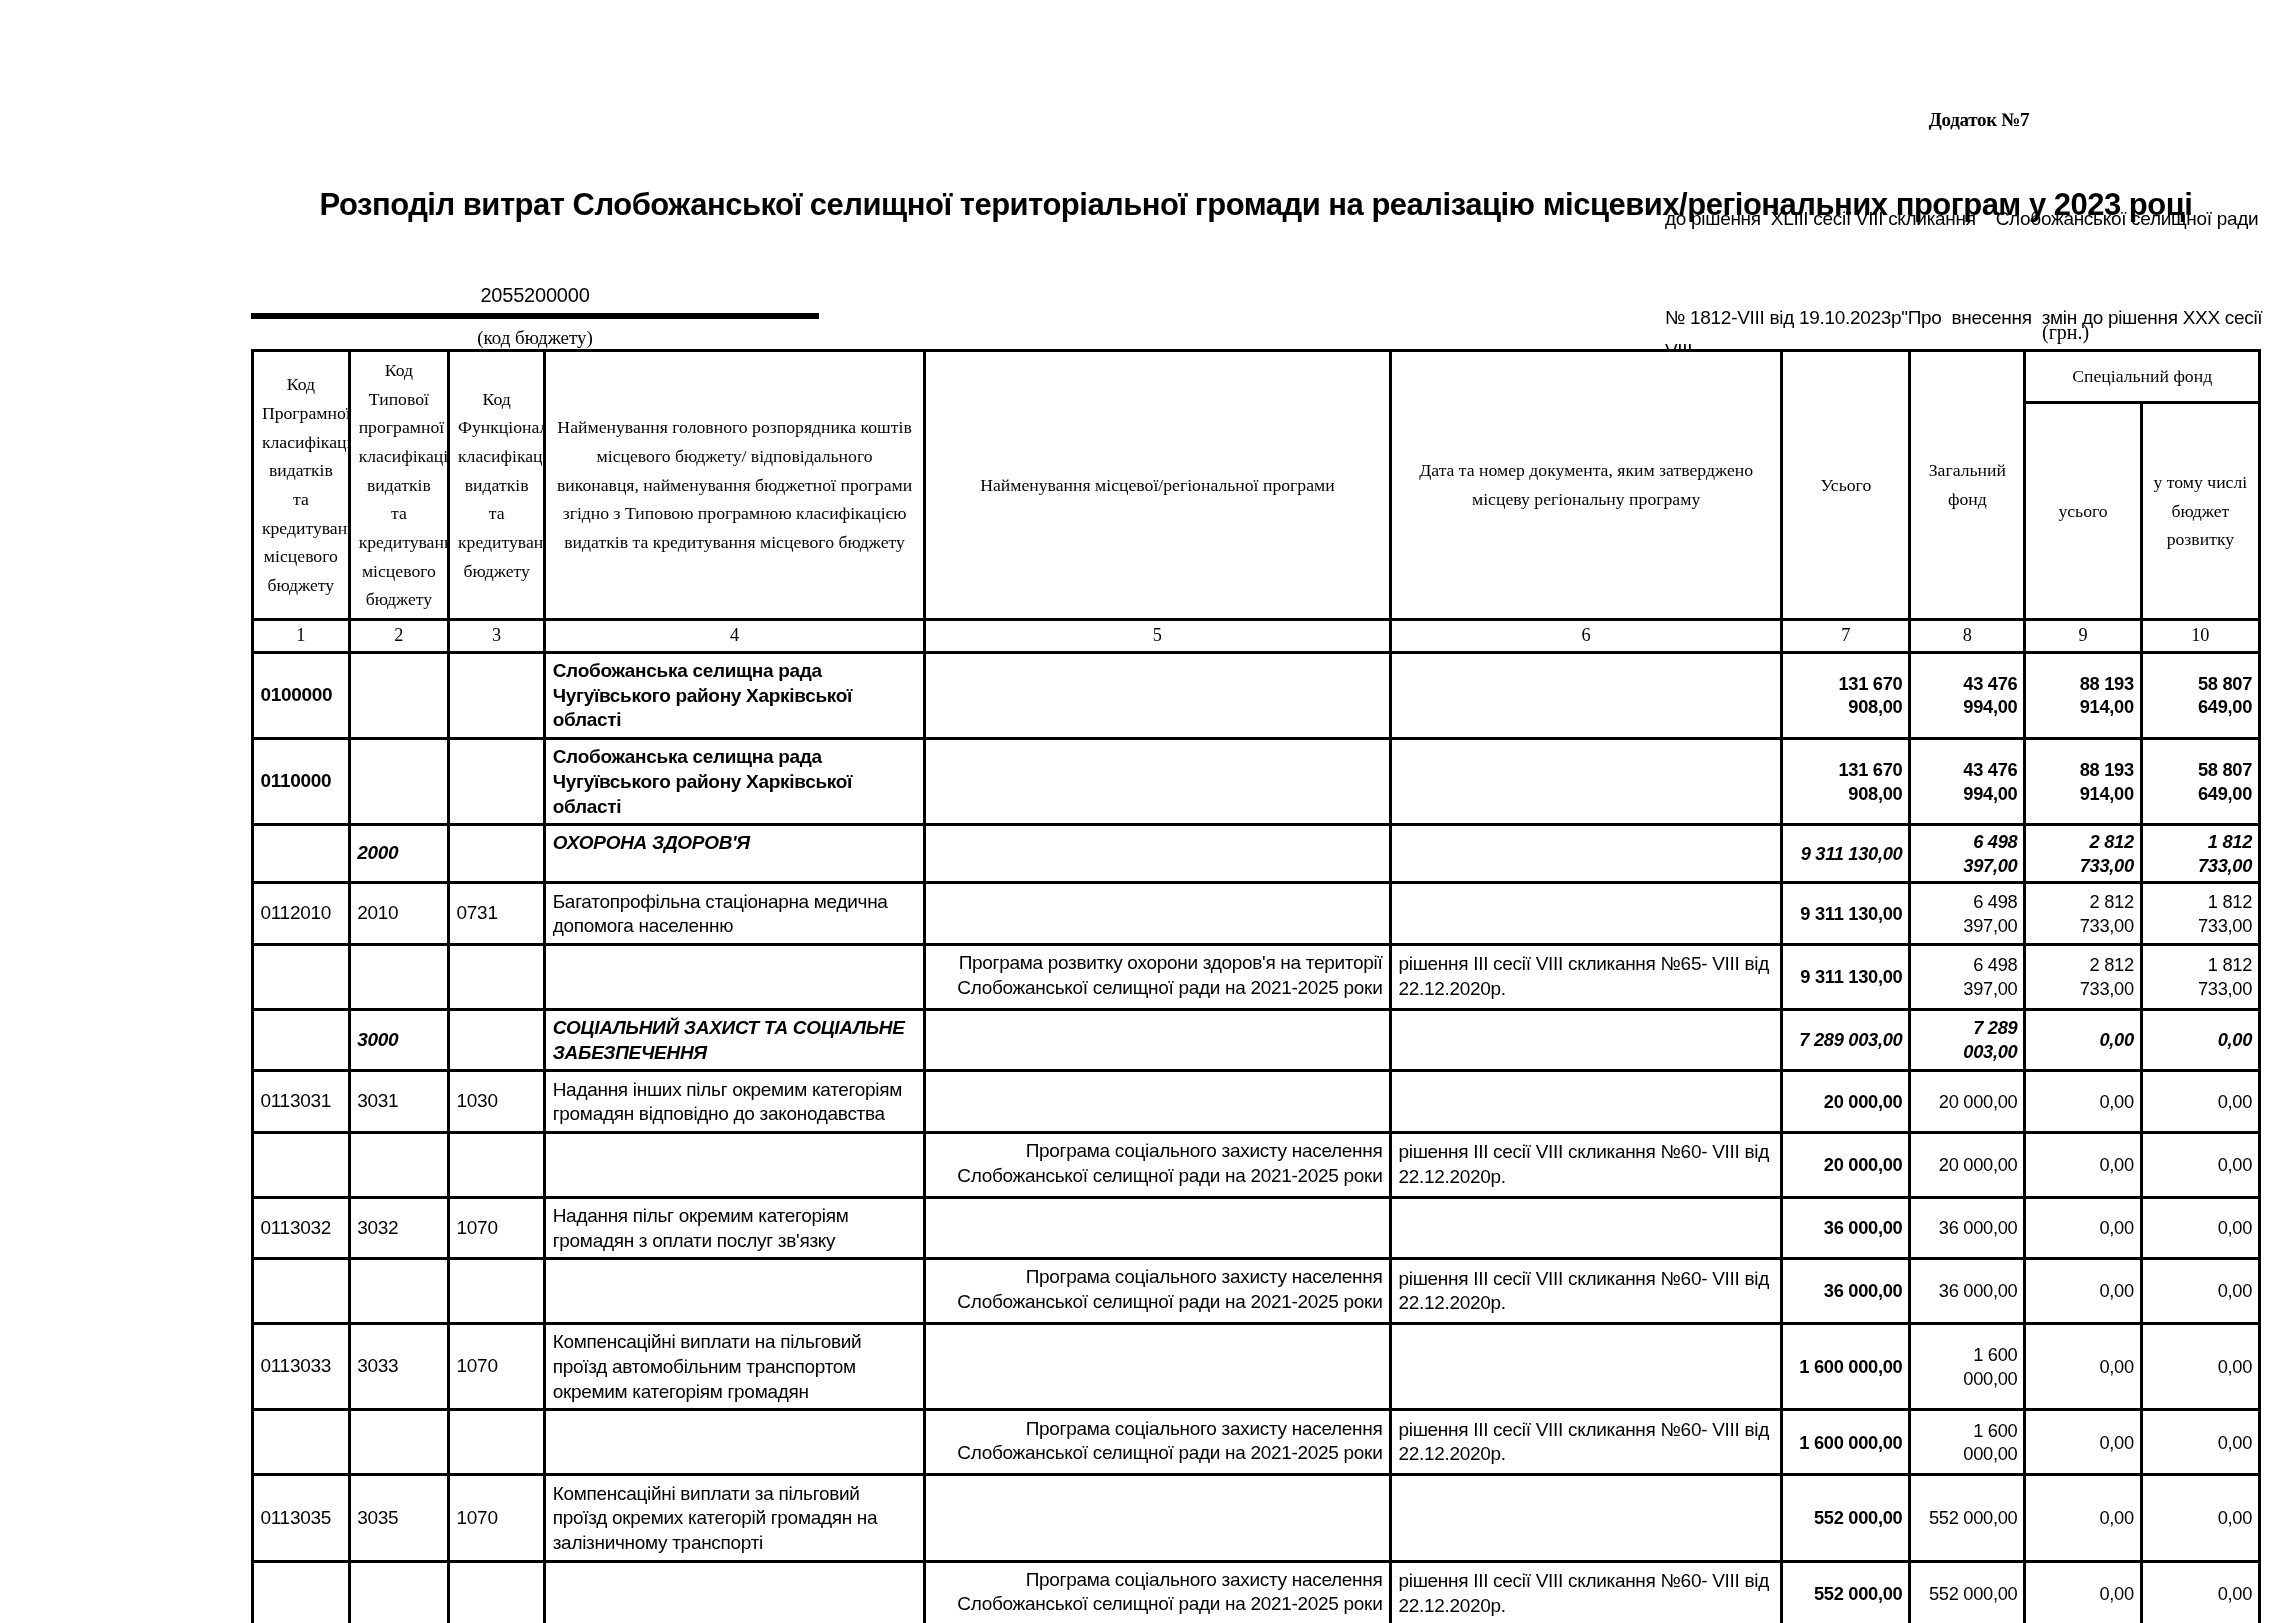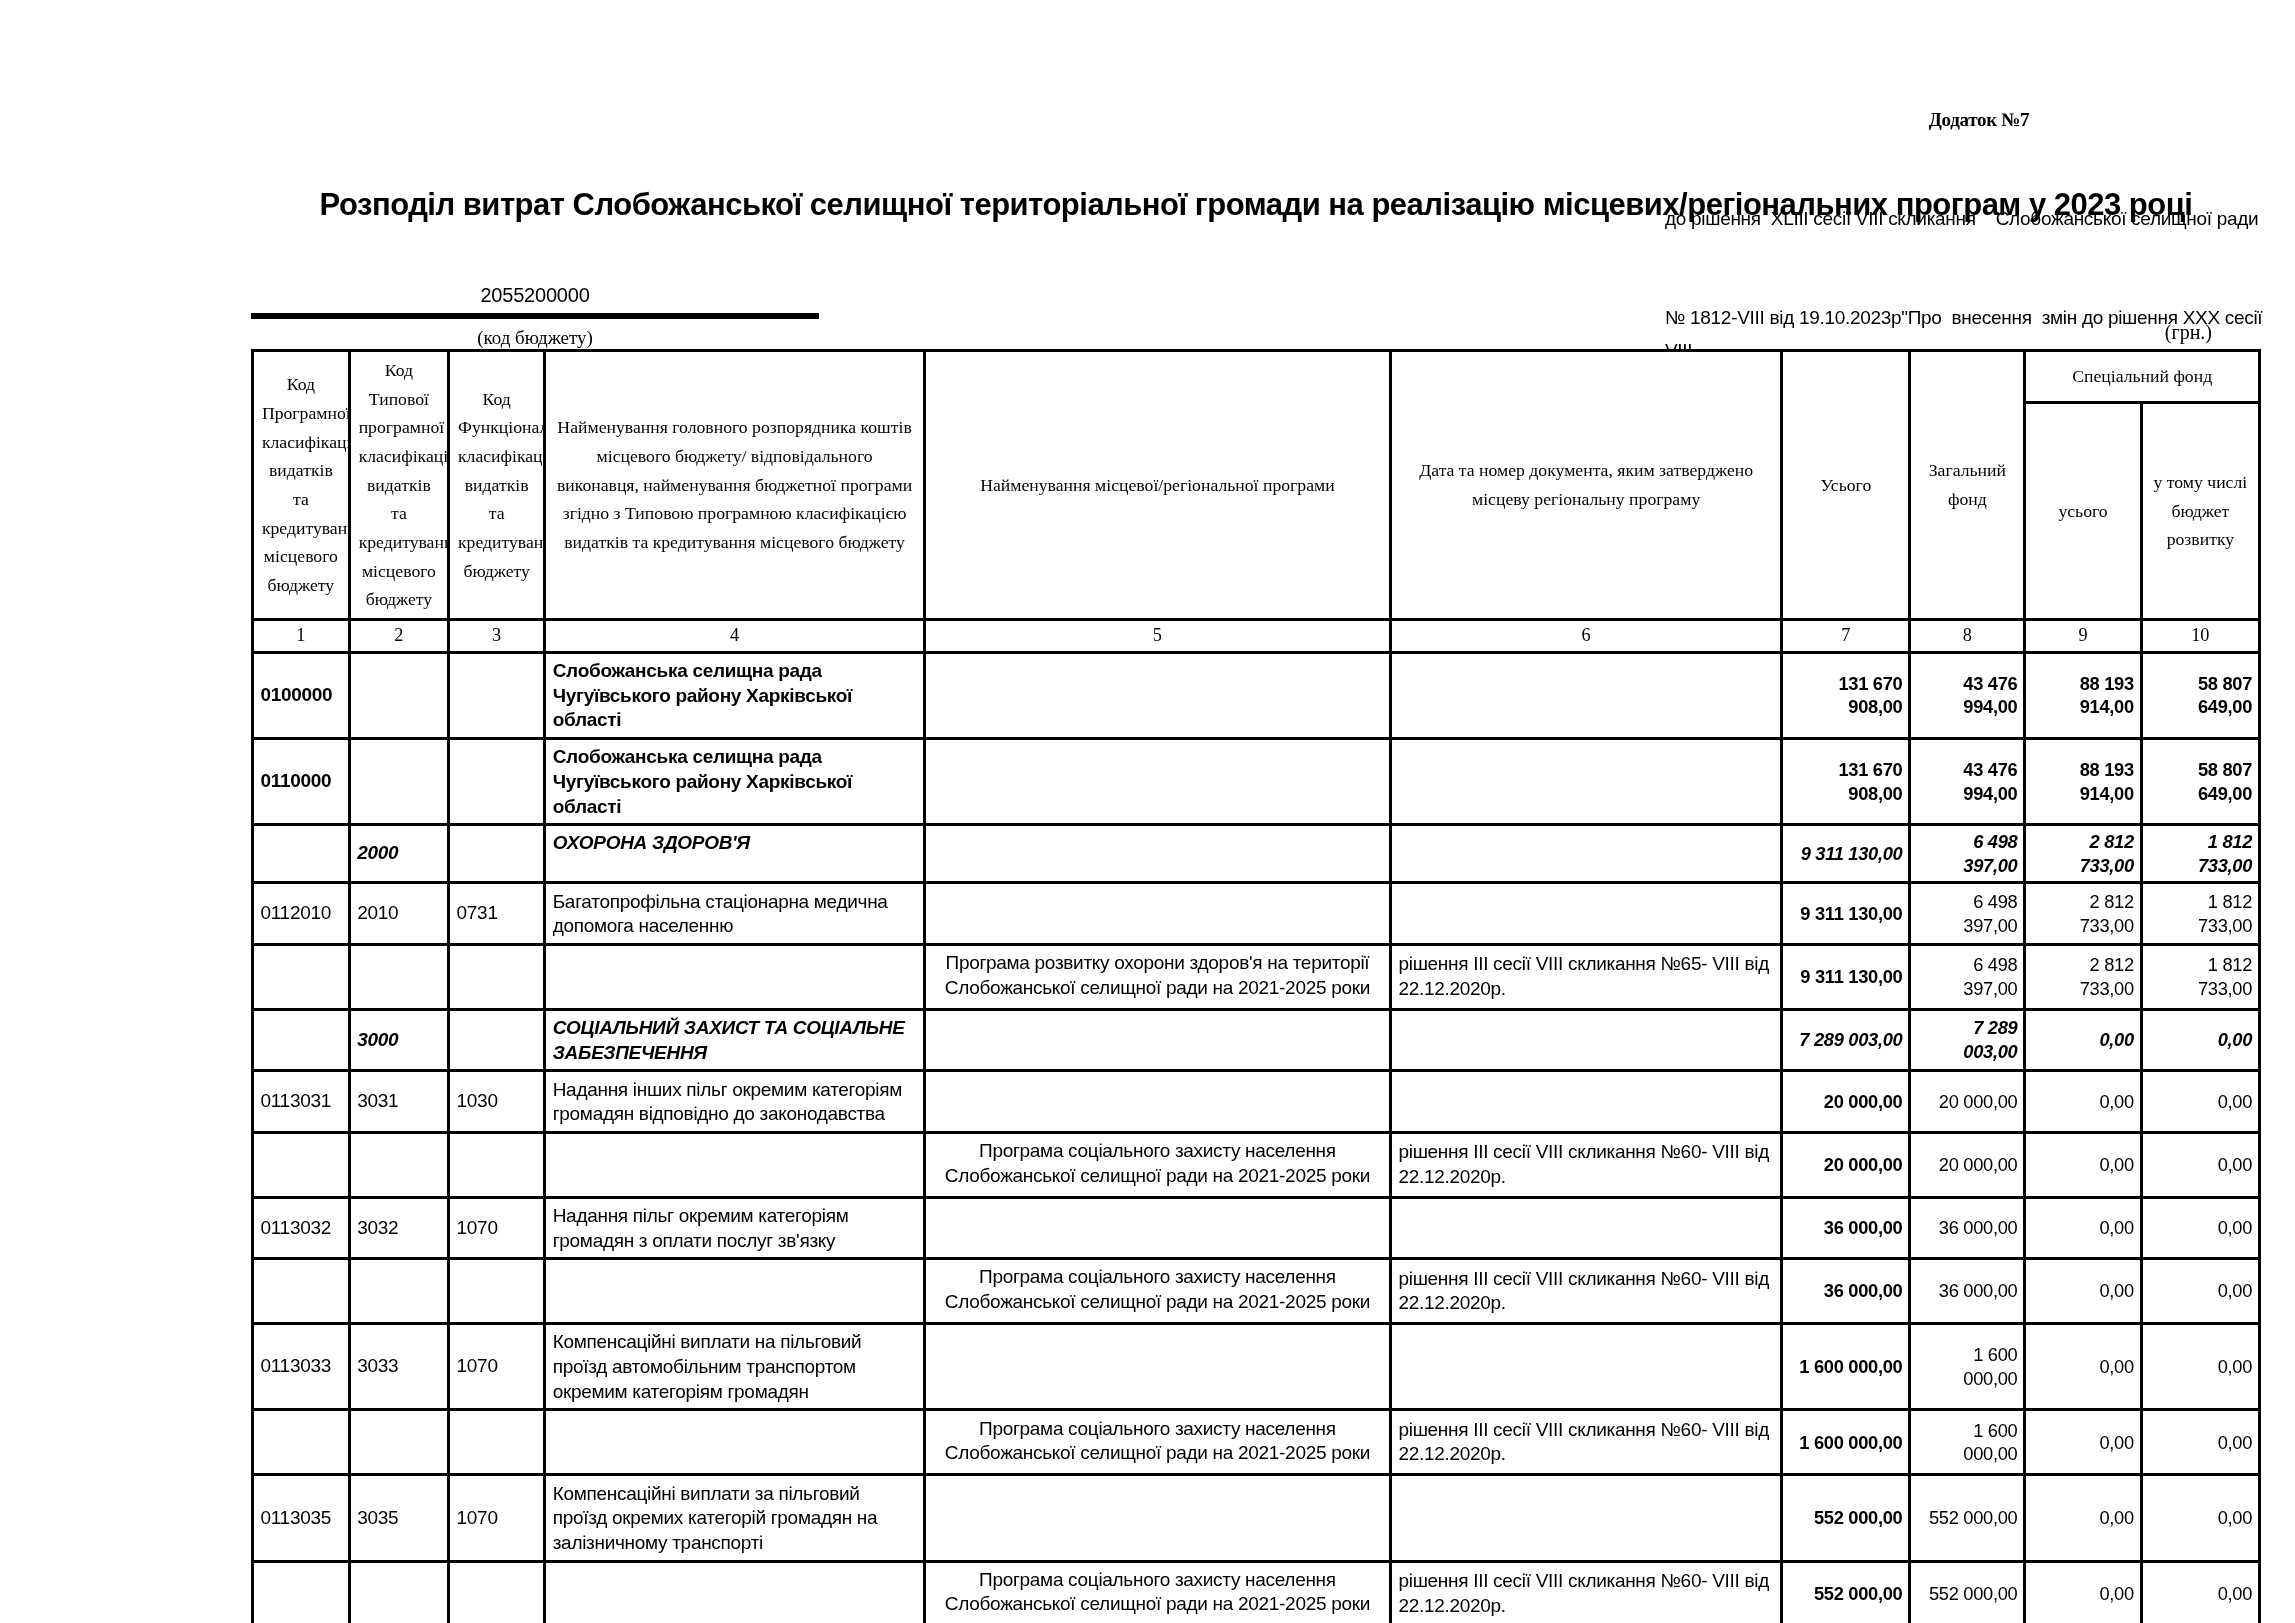--- a/index.html
+++ b/index.html
@@ -16,40 +16,40 @@
     text-align:center;font-family:"Liberation Sans",sans-serif;
     font-size:31px;font-weight:bold;letter-spacing:-0.5px;}
 
   
   .budget-code{position:absolute;left:251px;top:260px;width:568px;text-align:center;margin-top:24px;}
   .budget-code-value{font-family:"Liberation Sans",sans-serif;font-size:20px;letter-spacing:-0.2px;}
   .budget-code-line{height:5.9px;background:#000;margin-top:5.9px;}
   .budget-code-label{font-family:"Liberation Serif",serif;font-size:19px;margin-top:7.9px;}
 
   
-  .currency-note{position:absolute;left:2042px;top:321px;width:170px;text-align:right;
+  .currency-note{position:absolute;left:2042px;top:321px;width:170px;text-align:left;
     font-family:"Liberation Serif",serif;font-size:20px;}
 
   
   table.budget-table{position:absolute;left:251px;top:349px;width:2010px;
     border-collapse:collapse;table-layout:fixed;background:#fff;}
   .budget-table th,.budget-table td{border:3.9px solid #000;box-sizing:border-box;overflow:hidden;}
 
   .budget-table thead th{font-family:"Liberation Serif",serif;font-weight:normal;
     font-size:17.7px;line-height:1.62;text-align:center;vertical-align:middle;padding:3.9px 7.9px;}
   .budget-table tr.head-top{height:38px;}
   .budget-table tr.head-sub{height:164px;}
   .budget-table tr.numbering td{font-family:"Liberation Serif",serif;font-size:18.3px;
     text-align:center;vertical-align:middle;height:33px;padding:1.3px;}
 
   .budget-table tbody td{font-family:"Liberation Sans",sans-serif;font-size:19px;
     line-height:1.3;letter-spacing:-0.3px;padding:3.9px 6.5px;}
   .budget-table tbody td.code{text-align:left;vertical-align:middle;}
   .budget-table tbody td.name{text-align:left;vertical-align:top;padding-top:5.2px;}
-  .budget-table tbody td.prog{text-align:center;vertical-align:top;padding-top:5.2px;}
+  .budget-table tbody td.prog{text-align:right;vertical-align:top;padding-top:5.2px;}
   .budget-table tbody td.doc{text-align:left;vertical-align:middle;}
   .budget-table tbody td.val{text-align:right;vertical-align:middle;font-size:18.3px;padding-right:5.9px;}
   .budget-table tbody td.total{font-weight:bold;}
   .budget-table tbody tr.kind-summary td,
   .budget-table tbody tr.kind-section td{font-weight:bold;}
   .budget-table tbody tr.kind-summary{height:48px;}
   .budget-table tbody tr.kind-section{height:41px;font-style:italic;}
   .budget-table tbody tr.kind-detail{height:47px;}
   .budget-table tbody tr.kind-program{height:65px;}
 </style>

